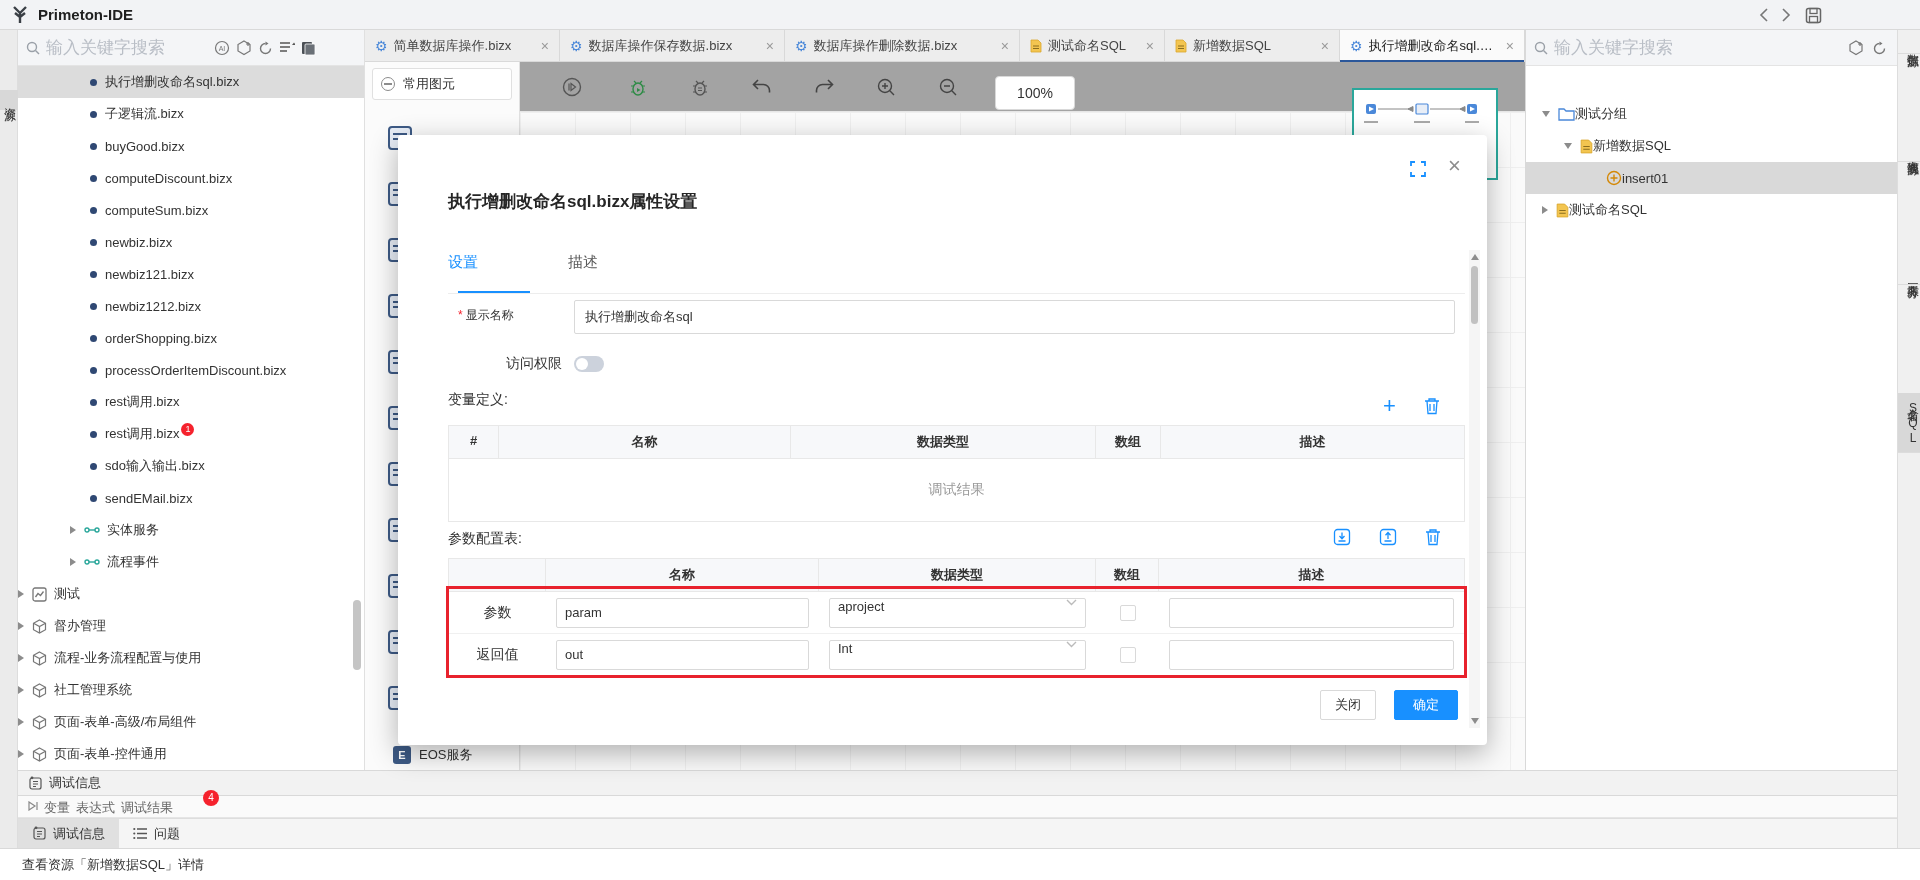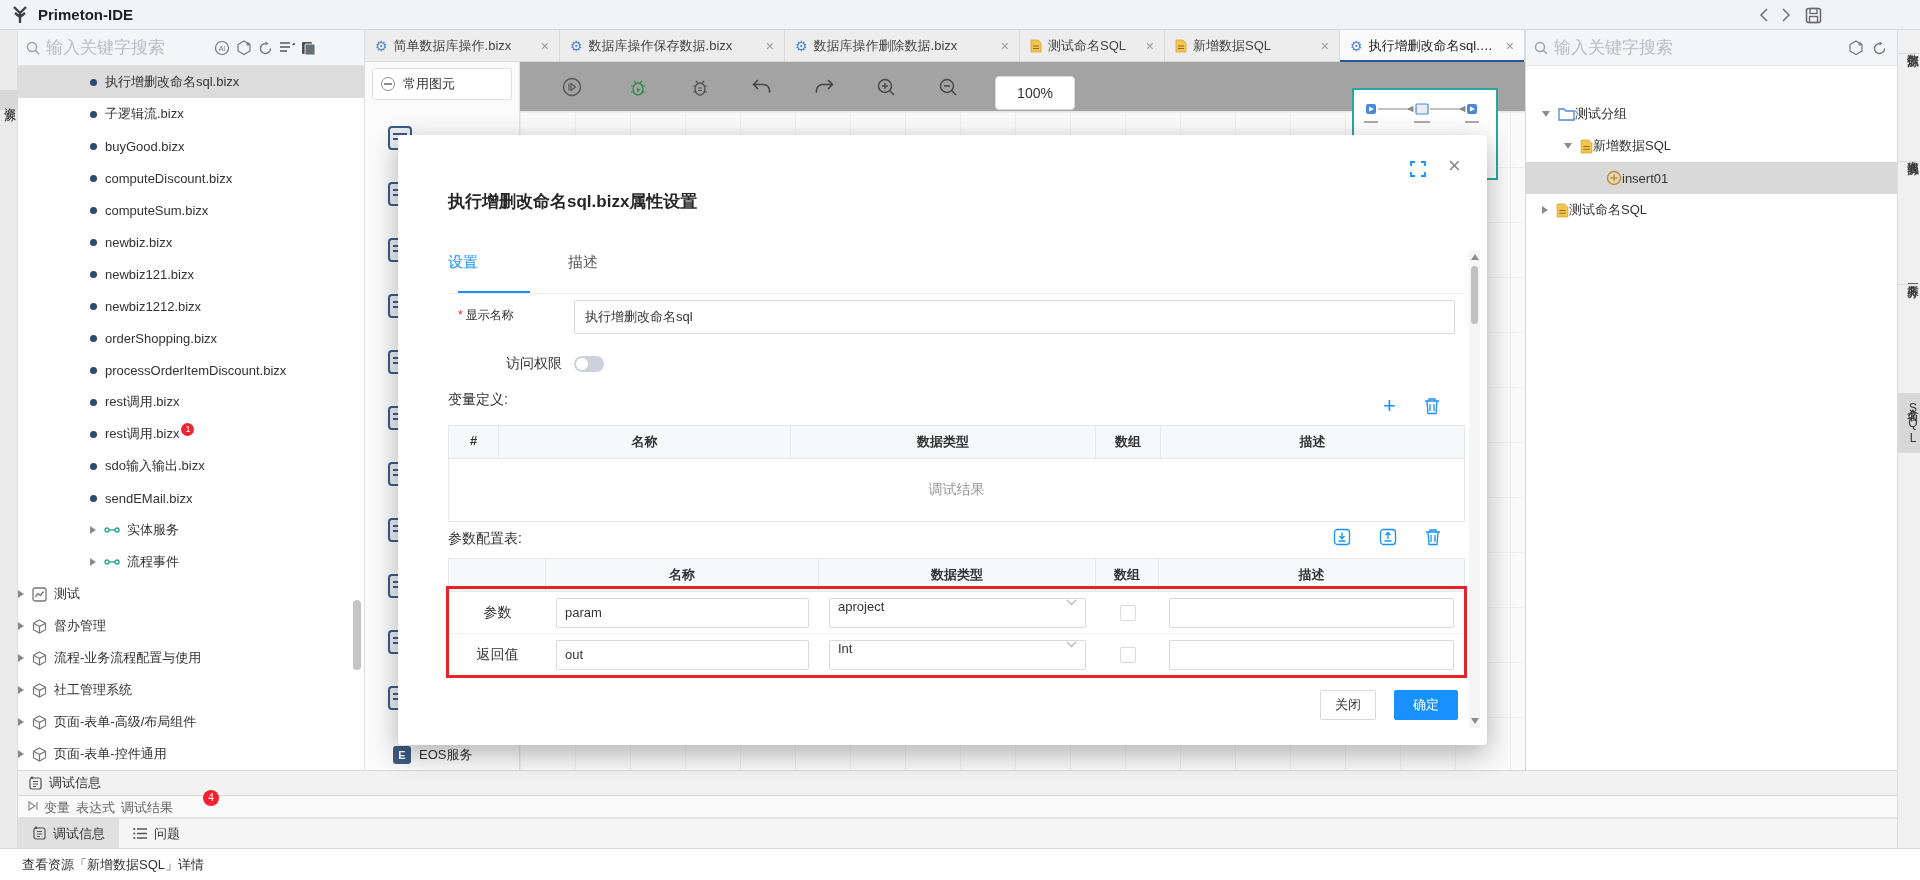--- a/index.html
+++ b/index.html
@@ -19,21 +19,21 @@
 .left-panel{position:absolute;left:18px;top:30px;width:347px;height:740px;background:#fff;border-right:1px solid #e0e0e0}
 .panel-head{height:36px;background:#f4f5f7;border-bottom:1px solid #e4e4e4;display:flex;align-items:center;padding:0 8px;position:relative}
 .panel-head input{border:none;background:transparent;outline:none;font-size:17px;color:#0f766e;width:150px;margin-left:6px}
 .panel-head input::placeholder{color:#b9bec6}
 .lp-icons{position:absolute;right:48px;top:0;height:36px;display:flex;align-items:center;gap:6px}
 .tree{position:absolute;left:0;top:36px;width:346px}
 .trow{height:32px;display:flex;align-items:center;white-space:nowrap;position:relative}
 .trow.sel{background:#dcdcdc}
 .trow .bullet{width:7px;height:7px;border-radius:50%;background:#2f4873;margin-right:8px}
 .trow.file{padding-left:72px}
-.trow.sub{padding-left:72px}
+.trow.sub{padding-left:52px}
 .trow.root{}
 .tri{width:0;height:0;border-top:4px solid transparent;border-bottom:4px solid transparent;border-left:6px solid #8c8c8c;margin-right:8px}
 .tri.down{border-left:4px solid transparent;border-right:4px solid transparent;border-top:6px solid #8c8c8c;border-bottom:none}
 .trow .sicon{margin-right:7px}
 .badge-rel{position:relative;top:-5px;left:2px;display:inline-block;min-width:13px;height:13px;border-radius:7px;background:#f5222d;color:#fff;font-size:9px;line-height:13px;text-align:center;padding:0 2px}
 .lp-scroll{position:absolute;right:3px;top:570px;width:8px;height:70px;border-radius:4px;background:#c5c5c5}
 
 .palette{position:absolute;left:365px;top:62px;width:155px;height:708px;background:#fbfbfb;border-right:1px solid #e0e0e0}
 .pal-head{position:absolute;left:7px;top:6px;width:140px;height:32px;background:#fff;border:1px solid #e0e0e0;border-radius:3px;display:flex;align-items:center;padding:0 8px;font-size:13px;color:#333}
 .pal-head .minus{width:14px;height:14px;border:1px solid #8c8c8c;border-radius:50%;position:relative;margin-right:8px}

